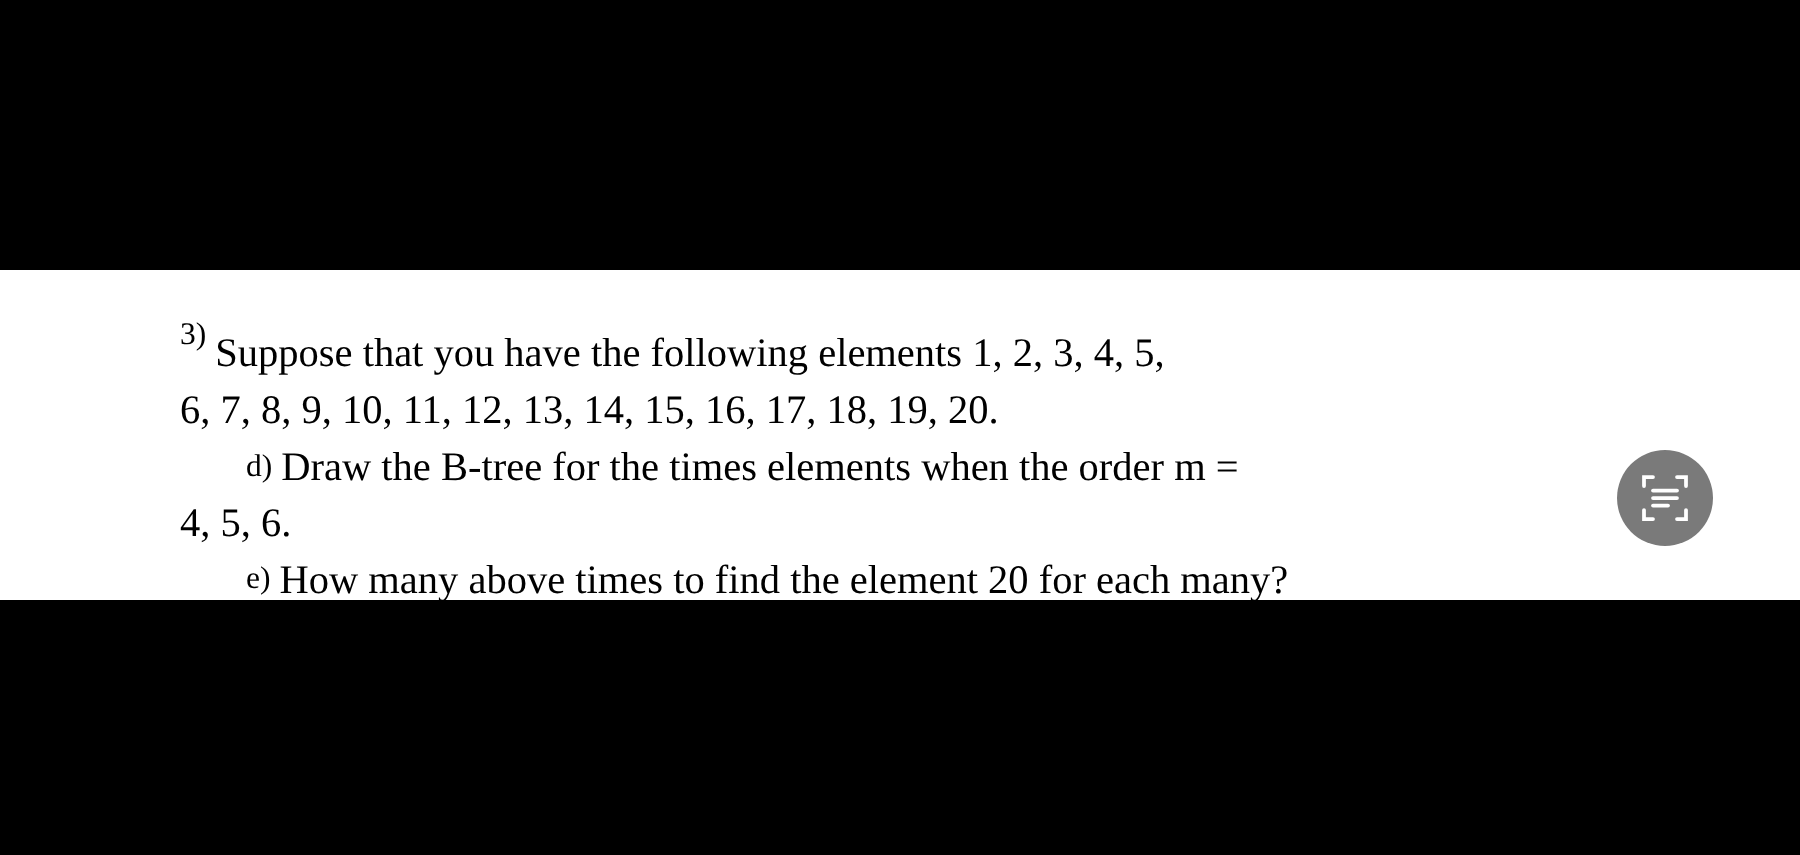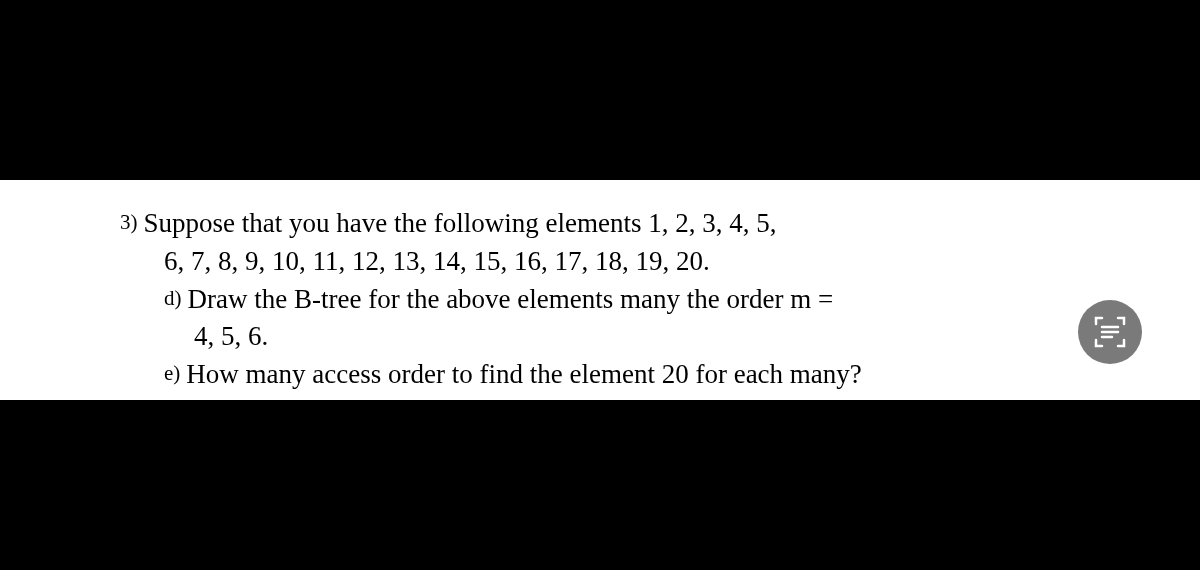--- a/index.html
+++ b/index.html
@@ -33,40 +33,39 @@
       display: flex;
     }
     .number-marker {
       font-size: 21px;
       margin-right: 6px;
       position: relative;
       top: 3px;
     }
     .question-text {
       flex: 1;
+      margin-top: 12px;
     }
     .continuation {
-      margin-left: 44px;
       font-family: Liberation Serif, serif;
     }
     .sub-item {
       display: flex;
       margin-left: 44px;
     }
     .sub-marker {
       font-size: 21px;
       margin-right: 6px;
       position: relative;
       top: 3px;
     }
     .sub-text {
       flex: 1;
     }
     .sub-continuation {
-      margin-left: 74px;
     }
     .bold {
       font-weight: normal;
     }
     .scan-button {
       position: absolute;
       right: 58px;
       top: 300px;
       width: 64px;
       height: 64px;
@@ -93,28 +92,28 @@
 <div class="content-band">
   <div class="question-container">
     <div class="question-line">
       <span class="number-marker">3)</span>
       <span class="question-text">Suppose that you have the following elements 1, 2, 3, 4, 5,</span>
     </div>
     <div class="continuation">6, 7, 8, 9, 10, 11, 12, 13, 14, 15, 16, 17, 18, 19, 20.</div>
 
     <div class="sub-item">
       <span class="sub-marker">d)</span>
-      <span class="sub-text">Draw the B-tree for the above elements many the order m =</span>
+      <span class="sub-text">Draw the B-tree for the times elements when the order m =</span>
     </div>
     <div class="sub-continuation">4, 5, 6.</div>
 
     <div class="sub-item">
       <span class="sub-marker">e)</span>
       <span class="sub-text">
-        <span>How many access order to find the element </span><span class="bold">20</span><span> for each many?</span>
+        <span>How many above times to find the element </span><span class="bold">20</span><span> for each many?</span>
       </span>
     </div>
   </div>
 </div>
 
 <div class="scan-button">
   <div class="scan-icon">
     <svg viewBox="0 0 36 36" fill="none" stroke="#ffffff" stroke-width="2.5" stroke-linecap="round">
       <path d="M 4 10 L 4 4 L 10 4"></path>
       <path d="M 26 4 L 32 4 L 32 10"></path>

